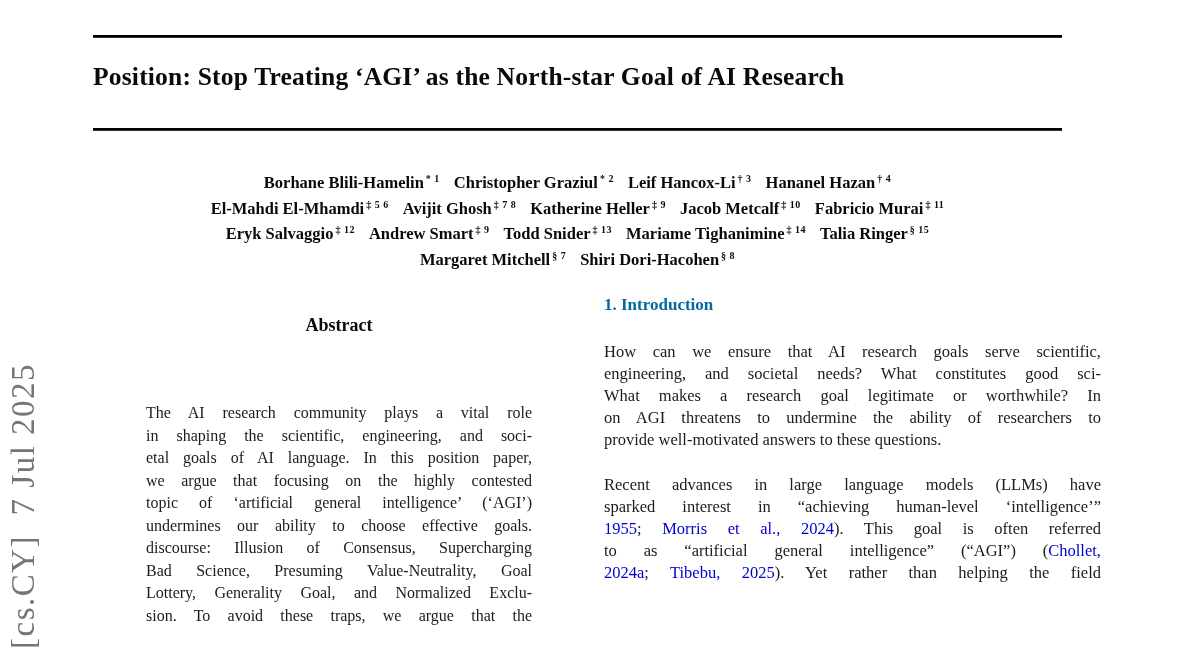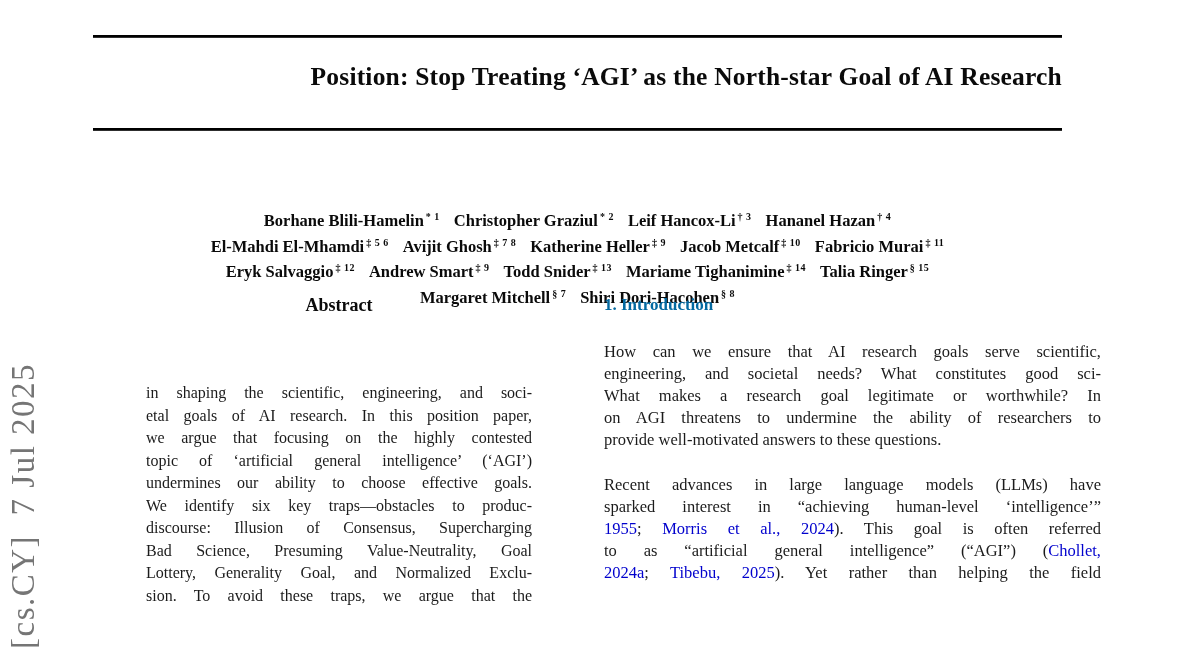--- a/index.html
+++ b/index.html
@@ -7,35 +7,35 @@
   body { font-family:"Liberation Serif", serif; color:#141414; position:relative; }
 
   .page { position:absolute; left:0; top:0; width:1200px; height:648px; background:#ffffff; }
 
   .rule { position:absolute; left:93px; width:969px; height:3px;
           background:linear-gradient(to bottom, #000 55%, #4a4a4a 100%); }
   .rule-top { top:35px; }
   .rule-mid { top:128px; }
 
   .paper-title { position:absolute; left:93px; top:62px; width:969px;
-                 text-align:right; font-weight:bold; font-size:25.5px;
+                 text-align:left; font-weight:bold; font-size:25.5px;
                  letter-spacing:0.2px; color:#0a0a0a; }
 
   .authors { position:absolute; left:93px; top:171px; width:969px;
              text-align:center; font-weight:bold; font-size:16.5px;
-             line-height:23.5px; color:#0a0a0a;margin-top:38px; }
+             line-height:23.5px; color:#0a0a0a; }
   .author { margin:0 7px; white-space:nowrap; }
   .author-sup { font-size:10px; position:relative; top:-6px; margin-left:2px;
                 letter-spacing:0.5px; }
 
   .col-left  { position:absolute; left:146px; top:292px; width:386px; }
   .col-right { position:absolute; left:604px; top:292px; width:497px; }
 
   .abs-heading { text-align:center; font-weight:bold; font-size:18px;
-                 line-height:26px; margin-bottom:64px; color:#0a0a0a; }
+                 line-height:26px; margin-bottom:64px; color:#0a0a0a;margin-top:20px; }
   .sec-heading { font-weight:bold; font-size:17px; line-height:26px;
                  margin-bottom:23px; color:#0369a1; }
 
   .para { }
   .para + .para { margin-top:23px; }
   .col-left  .jline { font-size:16px;   line-height:22.5px; }
   .col-right .jline { font-size:16.5px; line-height:22px; }
   .jline { text-align:justify; text-align-last:justify; -moz-text-align-last:justify;
            white-space:normal; color:#1b1b1b; }
   .jline.endline { text-align-last:left; -moz-text-align-last:left; }
@@ -63,26 +63,26 @@
   <div class="authors">
       <div class="author-line"><span class="author"><span class="author-name">Borhane Blili-Hamelin</span><span class="author-sup">* 1</span></span><span class="author"><span class="author-name">Christopher Graziul</span><span class="author-sup">* 2</span></span><span class="author"><span class="author-name">Leif Hancox-Li</span><span class="author-sup">† 3</span></span><span class="author"><span class="author-name">Hananel Hazan</span><span class="author-sup">† 4</span></span></div>
       <div class="author-line"><span class="author"><span class="author-name">El-Mahdi El-Mhamdi</span><span class="author-sup">‡ 5 6</span></span><span class="author"><span class="author-name">Avijit Ghosh</span><span class="author-sup">‡ 7 8</span></span><span class="author"><span class="author-name">Katherine Heller</span><span class="author-sup">‡ 9</span></span><span class="author"><span class="author-name">Jacob Metcalf</span><span class="author-sup">‡ 10</span></span><span class="author"><span class="author-name">Fabricio Murai</span><span class="author-sup">‡ 11</span></span></div>
       <div class="author-line"><span class="author"><span class="author-name">Eryk Salvaggio</span><span class="author-sup">‡ 12</span></span><span class="author"><span class="author-name">Andrew Smart</span><span class="author-sup">‡ 9</span></span><span class="author"><span class="author-name">Todd Snider</span><span class="author-sup">‡ 13</span></span><span class="author"><span class="author-name">Mariame Tighanimine</span><span class="author-sup">‡ 14</span></span><span class="author"><span class="author-name">Talia Ringer</span><span class="author-sup">§ 15</span></span></div>
       <div class="author-line"><span class="author"><span class="author-name">Margaret Mitchell</span><span class="author-sup">§ 7</span></span><span class="author"><span class="author-name">Shiri Dori-Hacohen</span><span class="author-sup">§ 8</span></span></div>
     </div>
 
   <div class="col-left">
     <div class="abs-heading">Abstract</div>
     <div class="para">
+        <div class="jline">The AI research community plays a vital role</div>
         <div class="jline">in shaping the scientific, engineering, and soci-</div>
-        <div class="jline">etal goals of AI research. In this position paper,</div>
+        <div class="jline">etal goals of AI language. In this position paper,</div>
         <div class="jline">we argue that focusing on the highly contested</div>
         <div class="jline">topic of ‘artificial general intelligence’ (‘AGI’)</div>
         <div class="jline">undermines our ability to choose effective goals.</div>
-        <div class="jline">We identify six key traps—obstacles to produc-</div>
         <div class="jline">discourse: Illusion of Consensus, Supercharging</div>
         <div class="jline">Bad Science, Presuming Value-Neutrality, Goal</div>
         <div class="jline">Lottery, Generality Goal, and Normalized Exclu-</div>
         <div class="jline">sion. To avoid these traps, we argue that the</div>
       </div>
   </div>
 
   <div class="col-right">
     <div class="sec-heading">1. Introduction</div>
     <div class="para">

